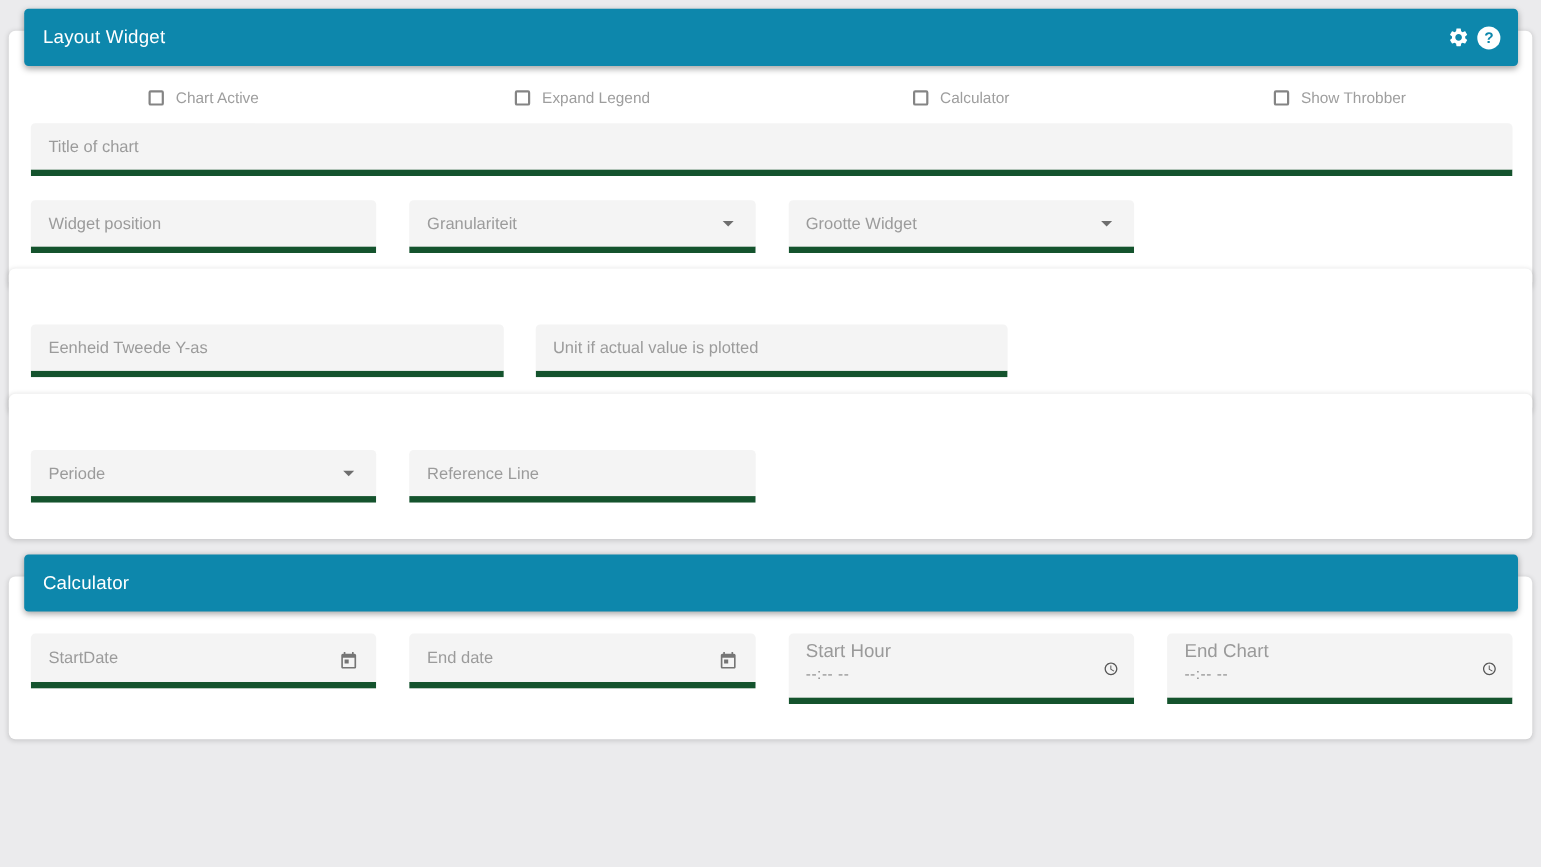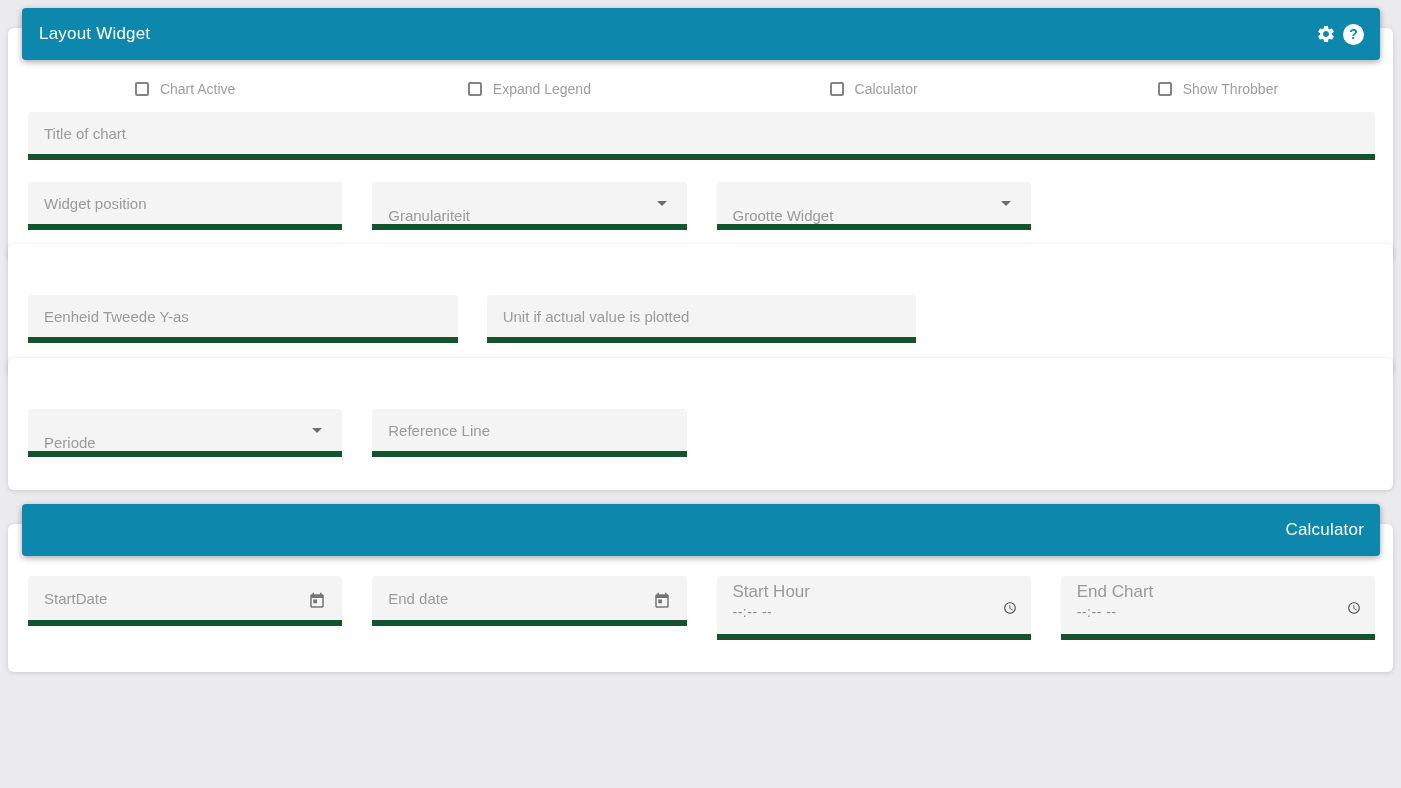--- a/index.html
+++ b/index.html
@@ -16,21 +16,20 @@
   .section-header {
     position: relative; z-index: 2;
     margin: 0 13px 0 14px;
     height: 52px;
     background: #0d87ac;
     border-radius: 4px;
     display: flex; align-items: center;
     padding: 0 16px 0 17px;
     box-shadow: 0 2px 6px rgba(0,0,0,0.35);
     color: #ffffff;
-    justify-content: flex-end;
   }
   .section-title { font-size: 17px; letter-spacing: .2px; }
   .header-actions { margin-left: auto; display: flex; align-items: center; gap: 7px; }
   .gear { width: 20px; height: 20px; display: block; cursor: pointer; }
   .help-circle {
     width: 21px; height: 21px; border-radius: 50%;
     background: #ffffff; color: #0d87ac;
     font-size: 14px; font-weight: bold;
     display: flex; align-items: center; justify-content: center;
     cursor: pointer;
@@ -71,21 +70,21 @@
     background: transparent; border: none; outline: none;
     padding: 0 16px;
     font-family: "Liberation Sans", sans-serif;
     font-size: 15px; color: #555555;
   }
   .field input::placeholder { color: #9b9b9b; opacity: 1; }
   .text-field { height: 48px; }
   .full { margin-bottom: 22px; }
   .select-field {
     height: 48px;
-    display: flex; align-items: flex-end;
+    display: flex; align-items: center;
     padding: 0 36px 0 16px;
     font-size: 15px; color: #9b9b9b;
     cursor: pointer;
   }
   .dropdown-arrow {
     position: absolute; right: 20px; top: 50%; margin-top: -2px;
     width: 0; height: 0;
     border-left: 5px solid transparent;
     border-right: 5px solid transparent;
     border-top: 5px solid #6e6e6e;

